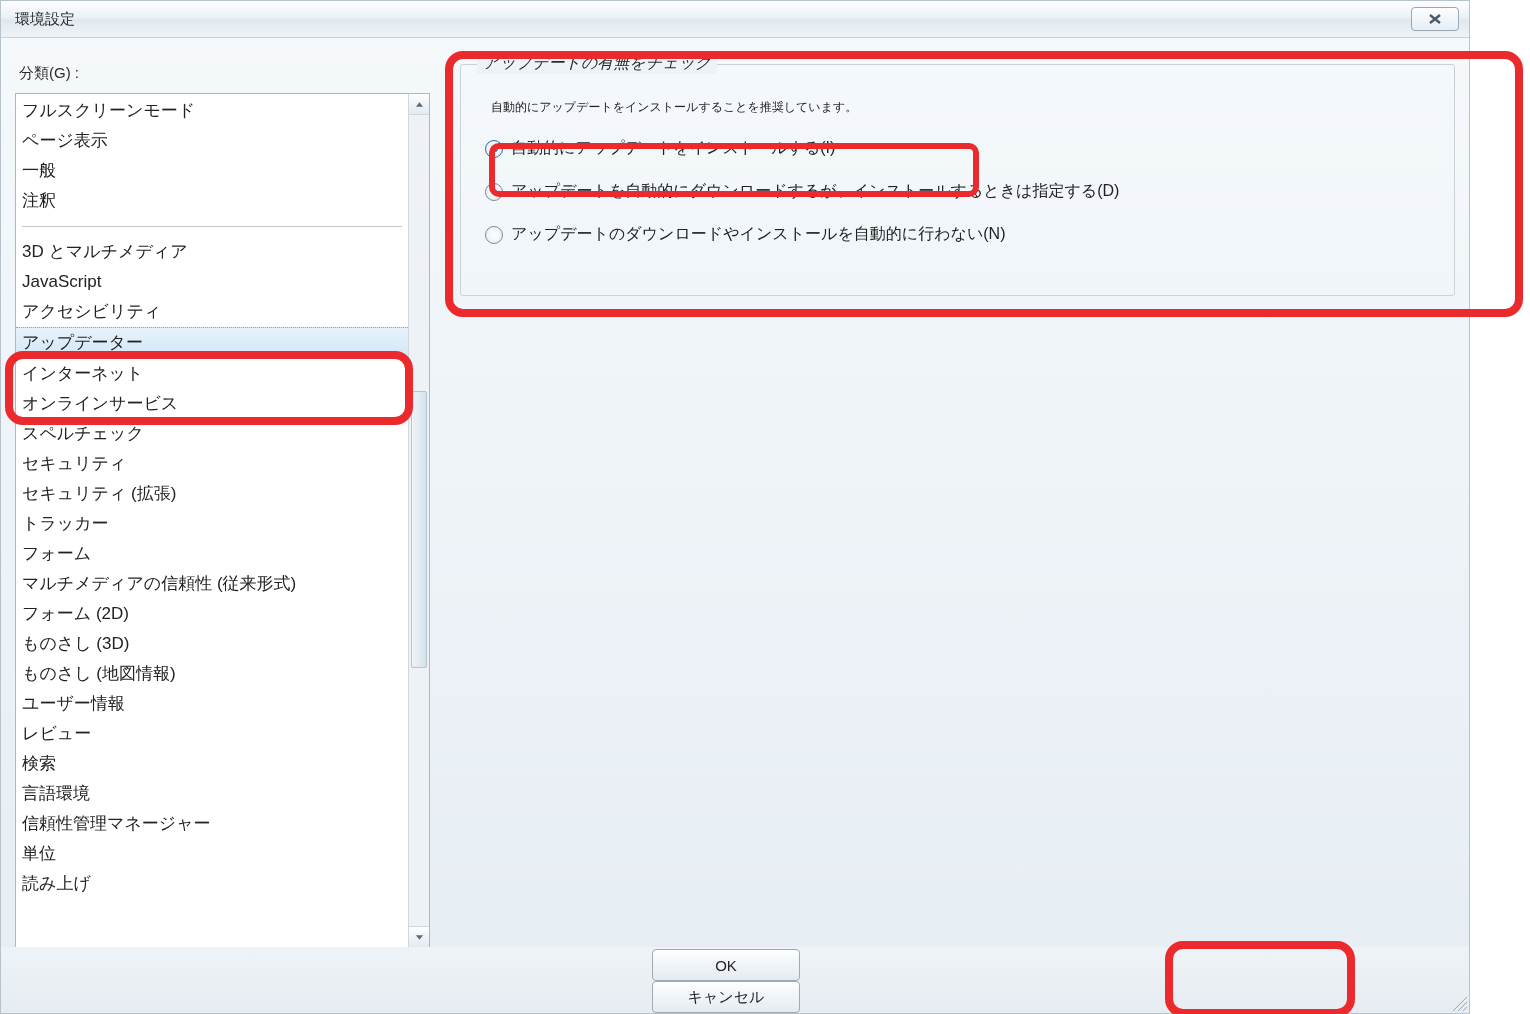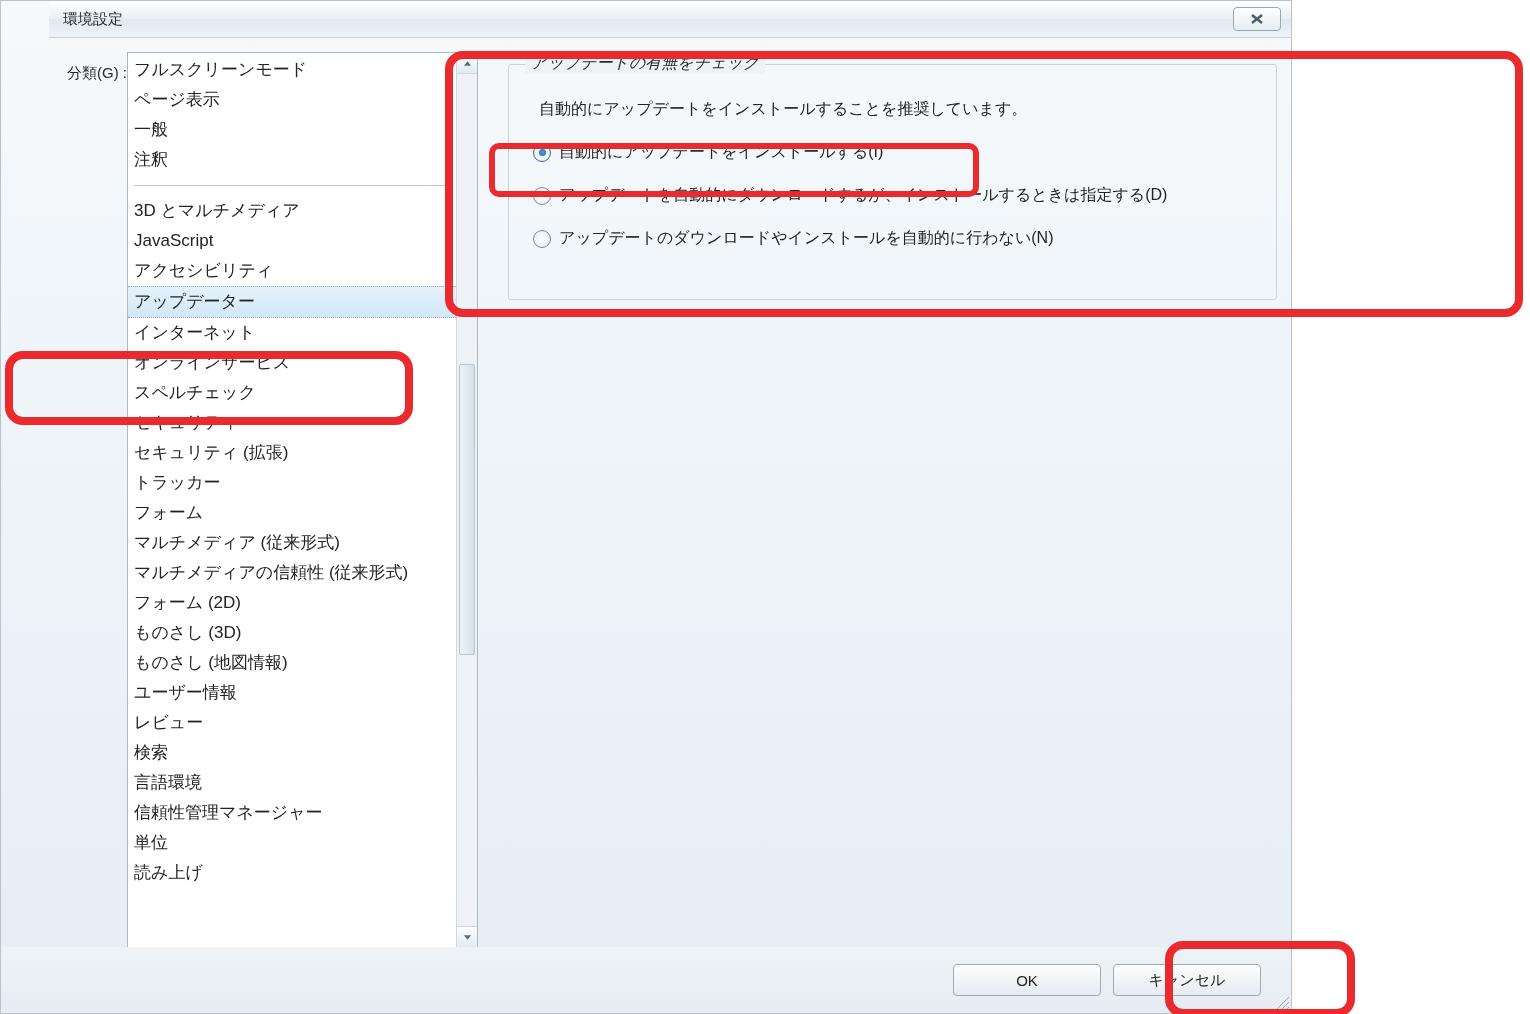--- a/index.html
+++ b/index.html
@@ -7,27 +7,26 @@
     padding: 0;
     width: 1530px;
     height: 1014px;
     font-family: "Meiryo", "MS PGothic", sans-serif;
     font-size: 15px;
     background: #ffffff;
     overflow: hidden;
   }
 
   .window {
-    width: 1292px;
+    width: 1470px;
     height: 1014px;
     background: linear-gradient(#f5f9fc, #e6edf3);
     border: 1px solid #b7c3cc;
     box-sizing: border-box;
     position: relative;
-    padding-left: 48px;
   }
 
   
   .titlebar {
     height: 36px;
     display: flex;
     align-items: center;
     padding: 0 10px 0 14px;
     background: linear-gradient(#fdfeff, #eaf0f6 48%, #e0e8ef 52%, #eef3f8);
     border-bottom: 1px solid #c9d3db;
@@ -62,21 +61,21 @@
   .body {
     display: flex;
     padding: 14px 14px 0 14px;
     box-sizing: border-box;
     height: calc(100% - 36px - 66px);
   }
 
   .left-col {
     width: 415px;
     display: flex;
-    flex-direction: row;
+    flex-direction: column;
   }
 
   .category-label {
     margin: 12px 0 10px 4px;
     color: #2a2a2a;
   }
 
   .list-wrap {
     position: relative;
     flex: 1;
@@ -177,21 +176,21 @@
     background: #eef3f7;
     padding: 0 6px;
     color: #2a2a2a;
     font-size: 16px;
     font-style: italic;
   }
 
   .hint-line {
     margin: 14px 0 14px 6px;
     color: #222;
-    font-size: 16px;
+    font-size: 12px;
   }
 
   .radio-row {
     display: flex;
     align-items: center;
     margin: 22px 0;
   }
 
   .radio {
     width: 16px;
@@ -228,20 +227,21 @@
     position: absolute;
     left: 0;
     right: 0;
     bottom: 0;
     height: 66px;
     display: flex;
     align-items: center;
     justify-content: flex-end;
     padding-right: 30px;
     background: linear-gradient(#eef3f7, #e6ecf1);
+    flex-direction: column;
   }
 
   .btn {
     height: 30px;
     min-width: 110px;
     padding: 0 18px;
     border: 1px solid #9faab3;
     border-radius: 4px;
     background: linear-gradient(#fdfeff, #e4ebf1);
     display: inline-flex;
@@ -303,21 +303,20 @@
             <div class="list-item">JavaScript</div>
             <div class="list-item">アクセシビリティ</div>
             <div class="list-item selected">アップデーター</div>
             <div class="list-item">インターネット</div>
             <div class="list-item">オンラインサービス</div>
             <div class="list-item">スペルチェック</div>
             <div class="list-item">セキュリティ</div>
             <div class="list-item">セキュリティ (拡張)</div>
             <div class="list-item">トラッカー</div>
             <div class="list-item">フォーム</div>
-            <div class="list-item">マルチメディア (従来形式)</div>
             <div class="list-item">マルチメディアの信頼性 (従来形式)</div>
             <div class="list-item">フォーム (2D)</div>
             <div class="list-item">ものさし (3D)</div>
             <div class="list-item">ものさし (地図情報)</div>
             <div class="list-item">ユーザー情報</div>
             <div class="list-item">レビュー</div>
             <div class="list-item">検索</div>
             <div class="list-item">言語環境</div>
             <div class="list-item">信頼性管理マネージャー</div>
             <div class="list-item">単位</div>

